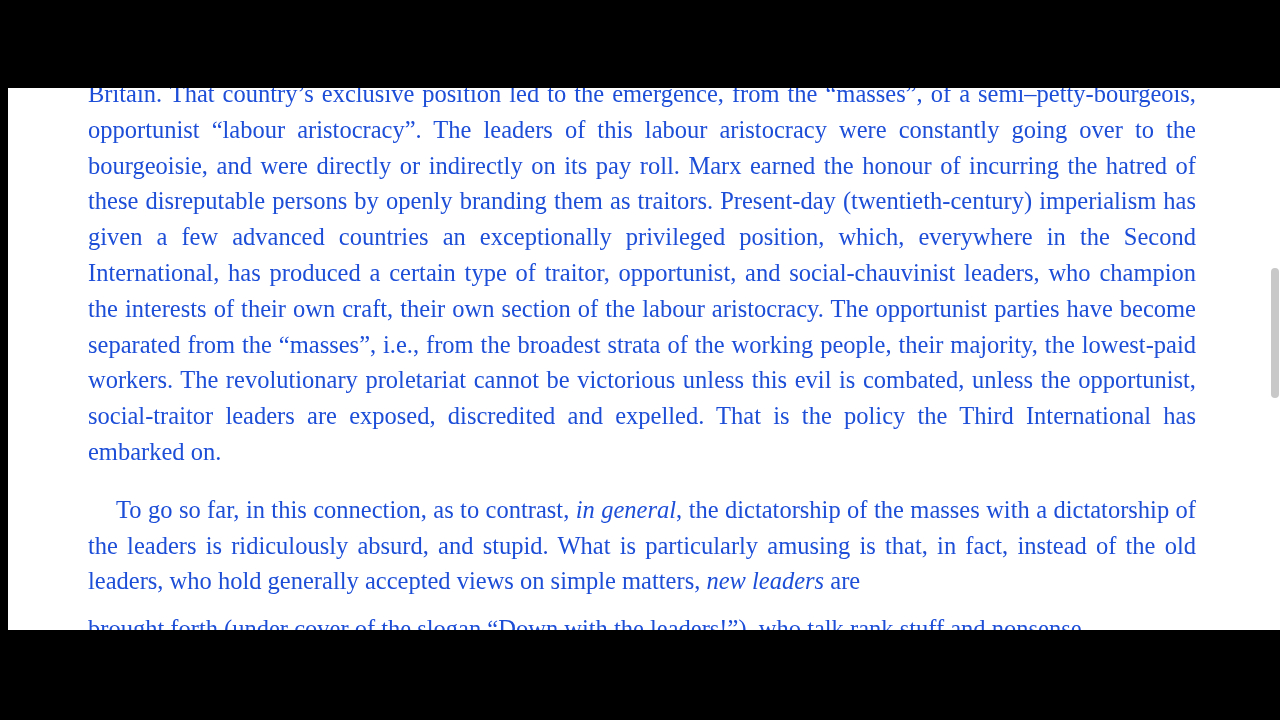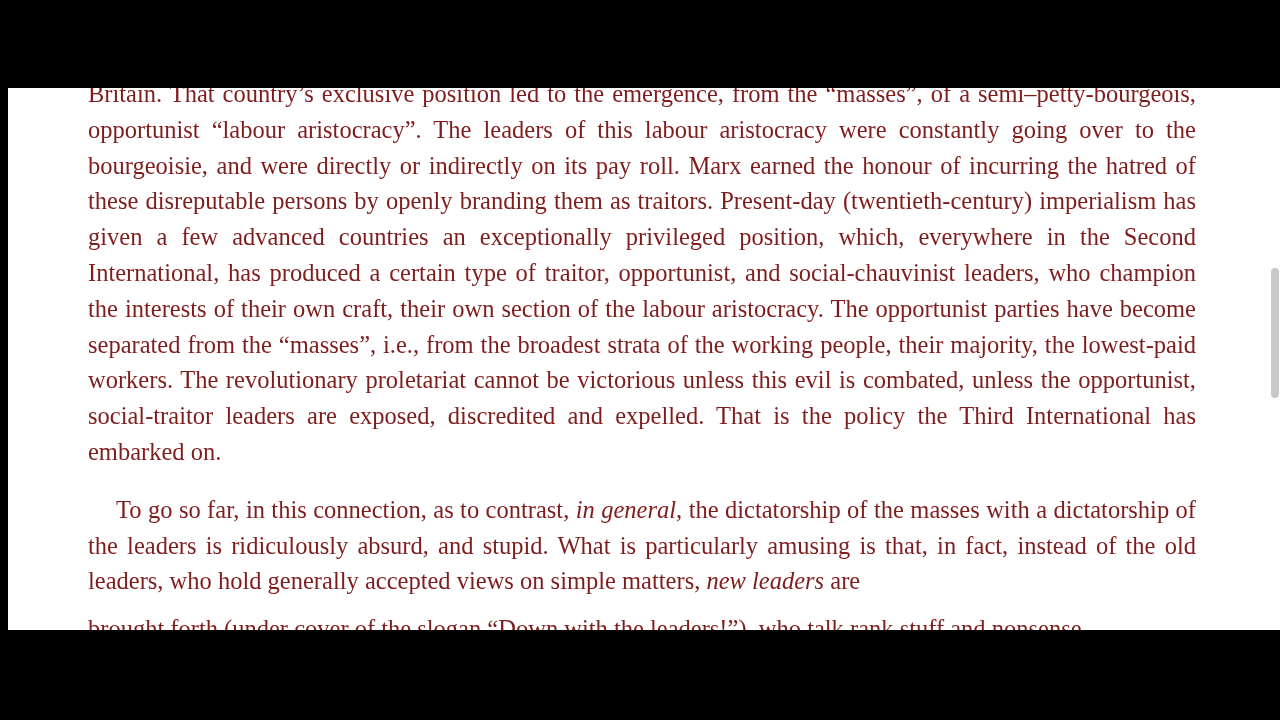--- a/index.html
+++ b/index.html
@@ -31,21 +31,21 @@
     position: absolute;
     left: 0;
     top: 0;
     width: 1264px;
     padding: 0;
   }
   .doc-text {
     font-family: "Liberation Serif", serif;
     font-size: 24.5px;
     line-height: 35.8px;
-    color: #7f1d1d;
+    color: #1d4ed8;
     text-align: justify;
     text-justify: inter-word;
     margin: 0;
     padding: 0 76px 0 80px;
     hyphens: none;
   }
   .para-1 {
     margin-top: -12px;
   }
   .para-2 {

